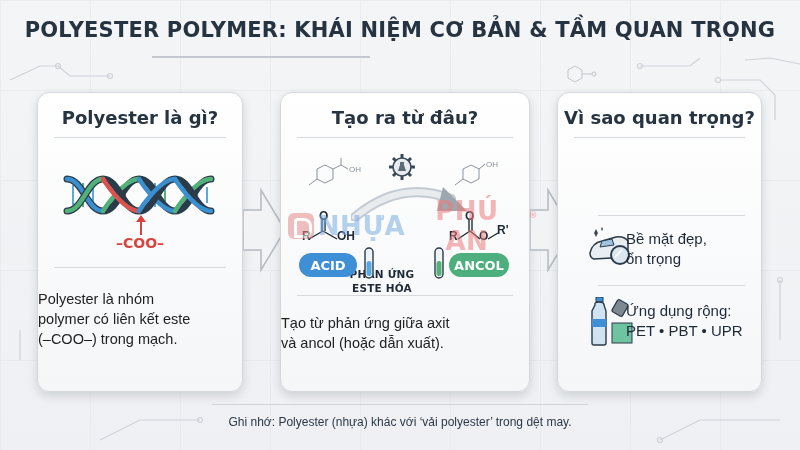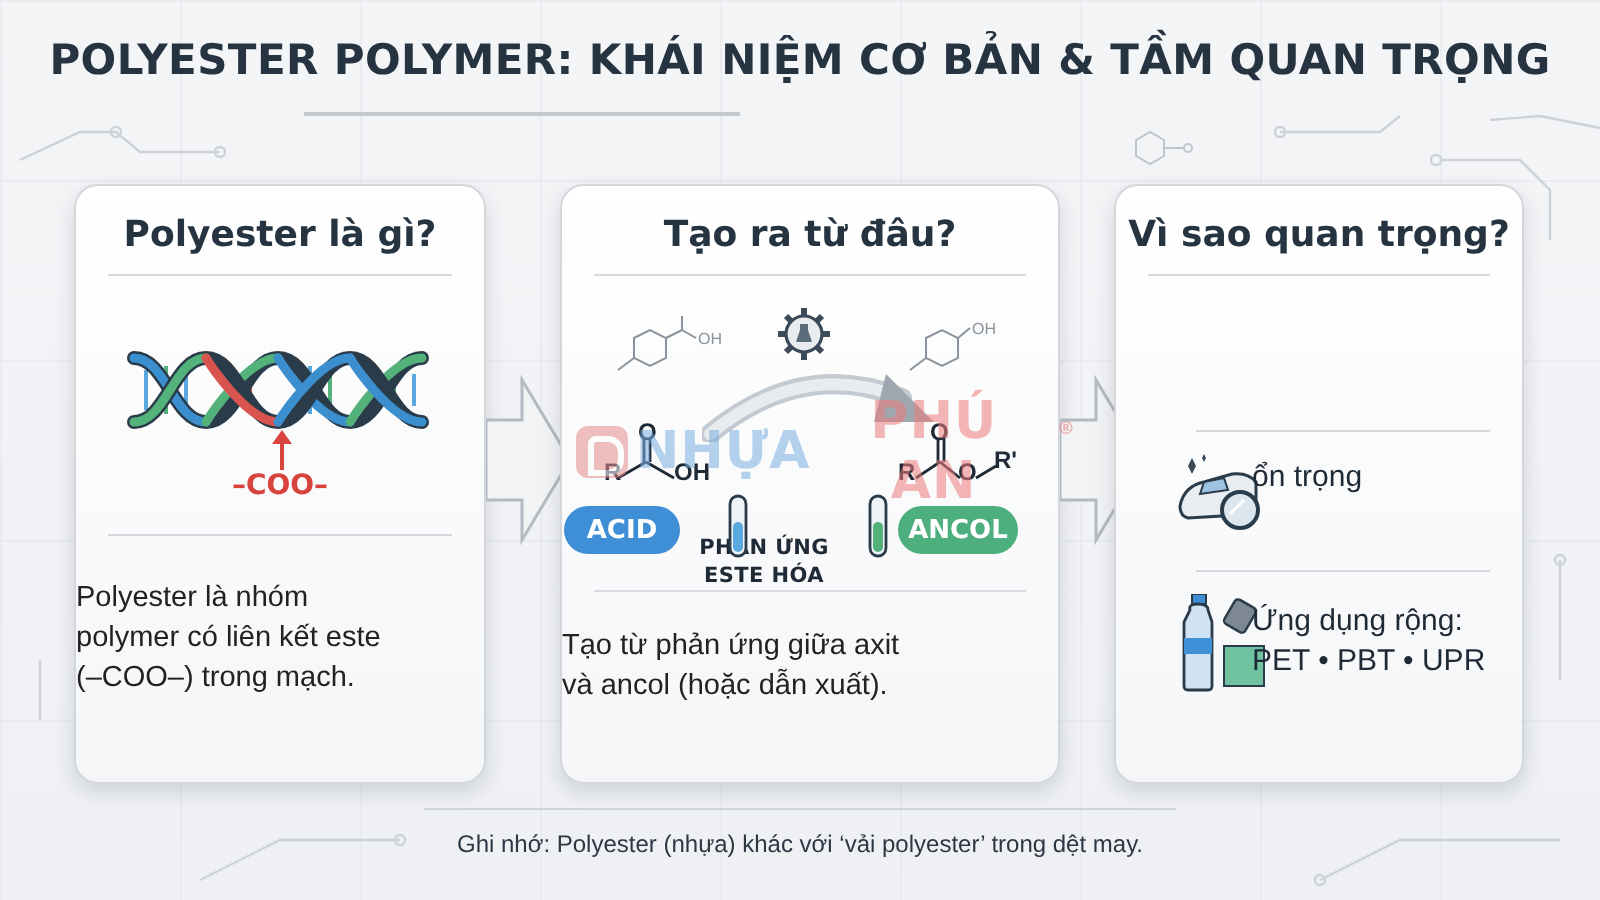--- a/index.html
+++ b/index.html
@@ -253,21 +253,21 @@
       <line x1="42" y1="28" x2="52" y2="22"></line>
       <line x1="23" y1="20" x2="23" y2="8"></line>
         <line x1="26" y1="20" x2="26" y2="8"></line>
     </g>
   </svg>
   <span class="chem" style="left:168px;top:136px">R</span>
   <span class="chem" style="left:184px;top:116px">O</span>
   <span class="chem" style="left:198px;top:136px">O</span>
   <span class="chem" style="left:216px;top:130px">R'</span>
 
-  <div class="tag" style="left:1px;top:160px;width:58px;background:#3e8fd6;">ACID</div>
+  <div class="tag" style="left:18px;top:160px;width:58px;background:#3e8fd6;">ACID</div>
   <svg style="position:absolute;left:82px;top:154px" width="12" height="34">
     <rect x="2" y="1" width="8" height="30" rx="4" fill="#eef3f7" stroke="#2a3b4a" stroke-width="1.4"></rect>
     <rect x="3.5" y="14" width="5" height="15" rx="2.5" fill="#5aa8e0"></rect>
   </svg>
   <svg style="position:absolute;left:152px;top:154px" width="12" height="34">
     <rect x="2" y="1" width="8" height="30" rx="4" fill="#eef3f7" stroke="#2a3b4a" stroke-width="1.4"></rect>
     <rect x="3.5" y="14" width="5" height="15" rx="2.5" fill="#52b27a"></rect>
   </svg>
   <div class="tag" style="left:168px;top:160px;width:60px;background:#4caf7d;">ANCOL</div>
 
@@ -295,20 +295,21 @@
 
   <div class="benefit" style="top:128px">
     <svg style="position:absolute;left:22px;top:2px" width="46" height="46" viewBox="0 0 46 46">
       <path d="M6 10 l2 -4 l2 4 l-2 4 z M13 6 l1 -2 l1 2 l-1 2 z" fill="#3b4a58"></path>
       <path d="M2 30 Q4 20 14 18 L28 14 Q36 13 40 18 L40 34 L6 36 Q2 35 2 30 Z" fill="#e8edf2" stroke="#2a3b4a" stroke-width="1.5"></path>
       <path d="M14 18 L24 16 L26 22 L12 24 Z" fill="#9fc2df" stroke="#2a3b4a" stroke-width="1"></path>
       <circle cx="32" cy="32" r="9" fill="#dbe6ef" stroke="#2a3b4a" stroke-width="2"></circle>
       <line x1="27" y1="34" x2="34" y2="27" stroke="#fff" stroke-width="1.5"></line>
     </svg>
     <div class="label" style="top:8px">
+      <div>Bề mặt đẹp,</div>
       <div>ổn trọng</div>
     </div>
   </div>
   <div class="hr2" style="top:192px;left:40px"></div>
 
   <div class="benefit" style="top:200px">
     <svg style="position:absolute;left:24px;top:4px" width="46" height="50" viewBox="0 0 46 50">
       <rect x="6" y="0" width="7" height="5" fill="#3e8fd6" stroke="#2a3b4a" stroke-width="1"></rect>
       <path d="M5 8 Q4 5 9 5 Q14 5 14 8 L16 14 L16 46 Q16 48 14 48 L4 48 Q2 48 2 46 L2 14 Z" fill="#cfe3f3" stroke="#2a3b4a" stroke-width="1.4"></path>
       <rect x="2" y="22" width="14" height="8" fill="#3e8fd6"></rect>

